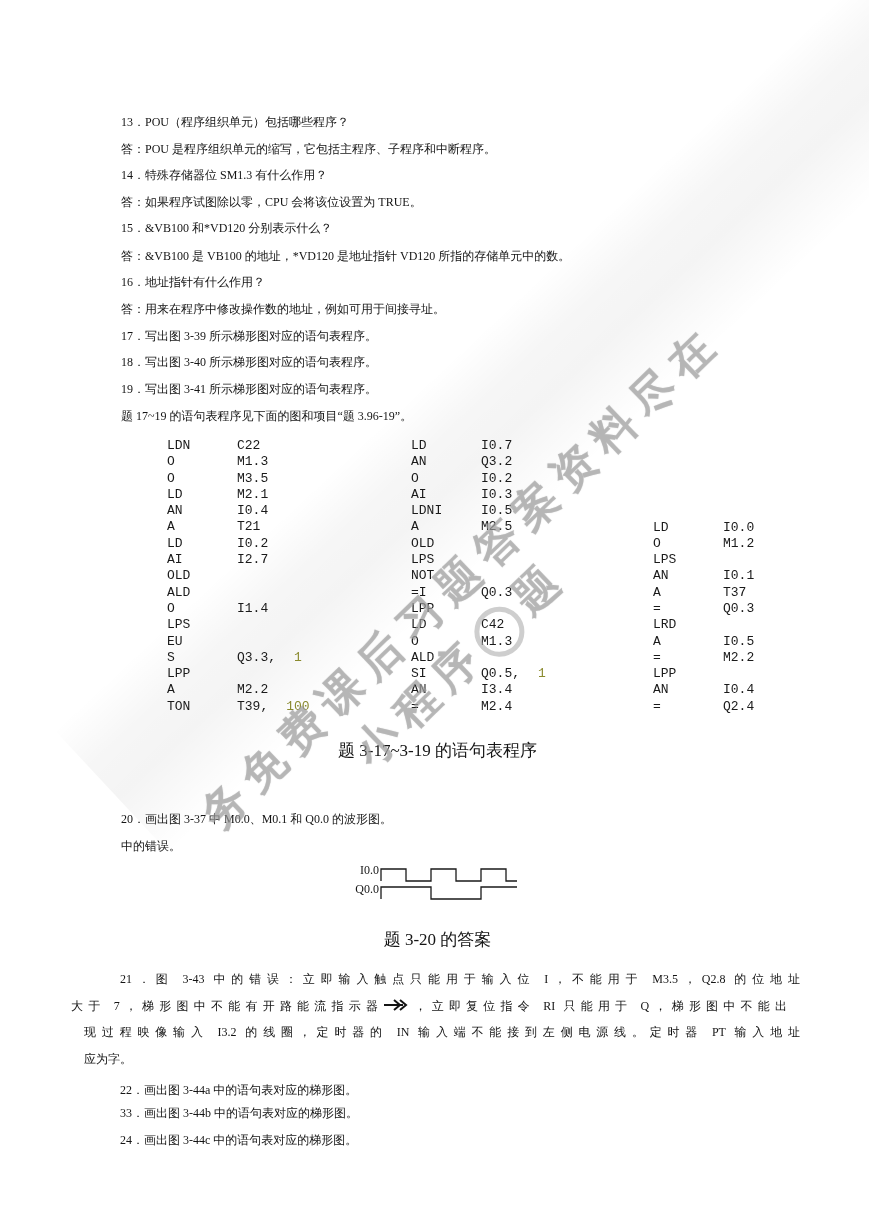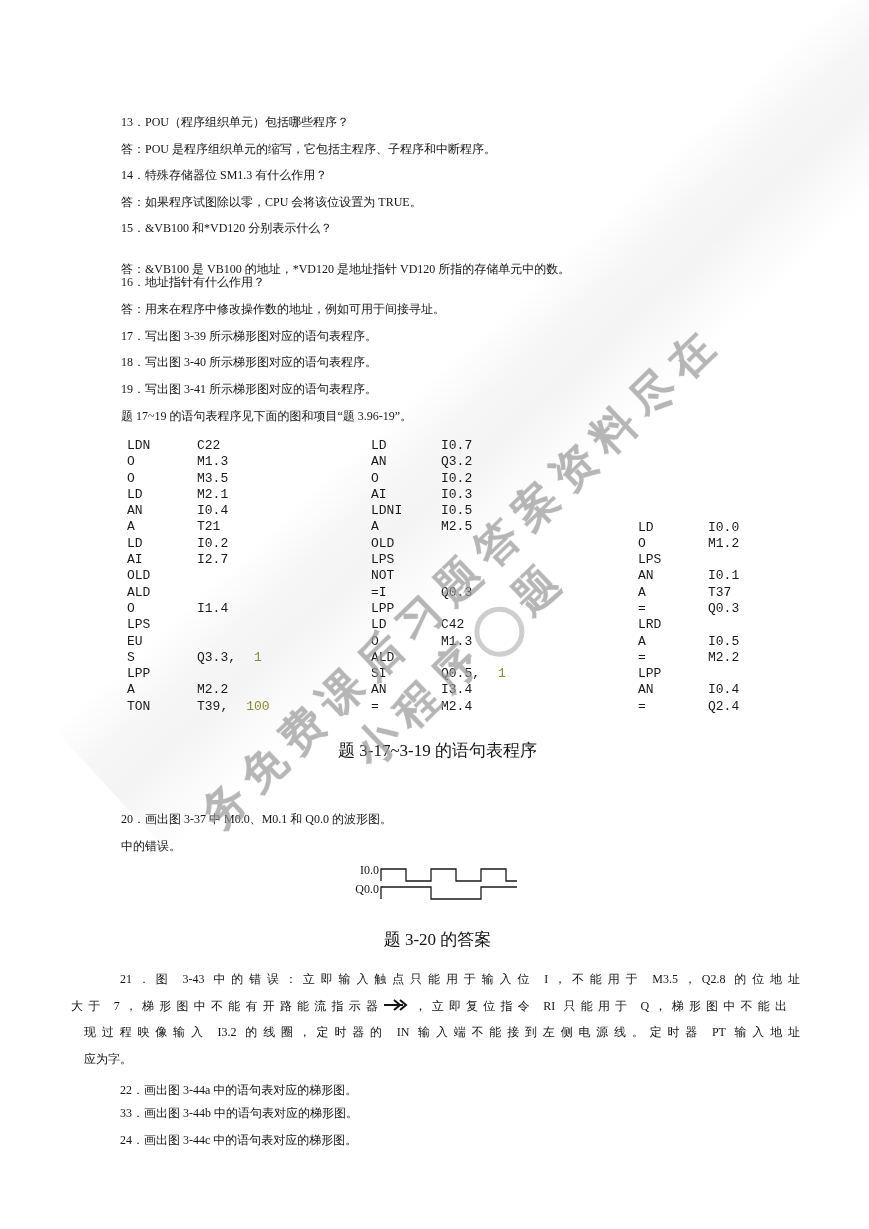--- a/index.html
+++ b/index.html
@@ -23,21 +23,21 @@
       font-size: 17px; line-height: 20px; white-space: nowrap;
     }
     .justify {
       white-space: normal; text-align: justify; text-align-last: justify;
       overflow: hidden; height: 20px;
     }
     .stl {
       position: absolute; font-family: "Liberation Mono", "DejaVu Sans Mono", monospace;
       font-size: 13px; color: #1a1a1a;
     }
-    .stl-line { height: 16.3px; line-height: 16.3px; white-space: nowrap; }
+    .stl-line { height: 16.3px; line-height: 16.3px; white-space: nowrap; margin-left: 40px; }
     .stl-line .op { display: inline-block; width: 70px; }
     .stl-line .param { margin-left: 18px; color: #8a8a2e; }
     .wf-label {
       position: absolute; font-size: 12px; line-height: 12px; width: 40px;
       text-align: right; white-space: nowrap;
     }
     .wf-svg { position: absolute; left: 378px; top: 862px; }
     .arrow-icon { display: inline-block; vertical-align: -1px; width: 26px; height: 12px; }
     .watermark {
       position: absolute; font-size: 44px; font-weight: bold; white-space: nowrap;
@@ -56,21 +56,21 @@
 <body>
 
 <div class="band"></div>
 
 <div>
   <div class="line" style="top:112px">13．POU（程序组织单元）包括哪些程序？</div>
   <div class="line" style="top:139px">答：POU 是程序组织单元的缩写，它包括主程序、子程序和中断程序。</div>
   <div class="line" style="top:165px">14．特殊存储器位 SM1.3 有什么作用？</div>
   <div class="line" style="top:192px">答：如果程序试图除以零，CPU  会将该位设置为 TRUE。</div>
   <div class="line" style="top:218px">15．&amp;VB100 和*VD120 分别表示什么？</div>
-  <div class="line" style="top:259px">答：&amp;VB100 是 VB100 的地址，*VD120 是地址指针 VD120 所指的存储单元中的数。</div>
+  <div class="line" style="top:246px">答：&amp;VB100 是 VB100 的地址，*VD120 是地址指针 VD120 所指的存储单元中的数。</div>
   <div class="line" style="top:272px">16．地址指针有什么作用？</div>
   <div class="line" style="top:299px">答：用来在程序中修改操作数的地址，例如可用于间接寻址。</div>
   <div class="line" style="top:326px">17．写出图 3-39 所示梯形图对应的语句表程序。</div>
   <div class="line" style="top:352px">18．写出图 3-40 所示梯形图对应的语句表程序。</div>
   <div class="line" style="top:379px">19．写出图 3-41 所示梯形图对应的语句表程序。</div>
   <div class="line" style="top:406px">题 17~19 的语句表程序见下面的图和项目“题 3.96-19”。</div>
 </div>
 
 <div>
   <div class="stl" style="left:127px; top:438px">
@@ -106,21 +106,21 @@
     <div class="stl-line"><span class="op">=I</span><span class="arg">Q0.3</span></div>
     <div class="stl-line"><span class="op">LPP</span></div>
     <div class="stl-line"><span class="op">LD</span><span class="arg">C42</span></div>
     <div class="stl-line"><span class="op">O</span><span class="arg">M1.3</span></div>
     <div class="stl-line"><span class="op">ALD</span></div>
     <div class="stl-line"><span class="op">SI</span><span class="arg">Q0.5,</span><span class="param">1</span></div>
     <div class="stl-line"><span class="op">AN</span><span class="arg">I3.4</span></div>
     <div class="stl-line"><span class="op">=</span><span class="arg">M2.4</span></div>
   </div>
 
-  <div class="stl" style="left:638px; top:519.5px">
+  <div class="stl" style="left:613px; top:519.5px">
     <div class="stl-line"><span class="op">LD</span><span class="arg">I0.0</span></div>
     <div class="stl-line"><span class="op">O</span><span class="arg">M1.2</span></div>
     <div class="stl-line"><span class="op">LPS</span></div>
     <div class="stl-line"><span class="op">AN</span><span class="arg">I0.1</span></div>
     <div class="stl-line"><span class="op">A</span><span class="arg">T37</span></div>
     <div class="stl-line"><span class="op">=</span><span class="arg">Q0.3</span></div>
     <div class="stl-line"><span class="op">LRD</span></div>
     <div class="stl-line"><span class="op">A</span><span class="arg">I0.5</span></div>
     <div class="stl-line"><span class="op">=</span><span class="arg">M2.2</span></div>
     <div class="stl-line"><span class="op">LPP</span></div>

